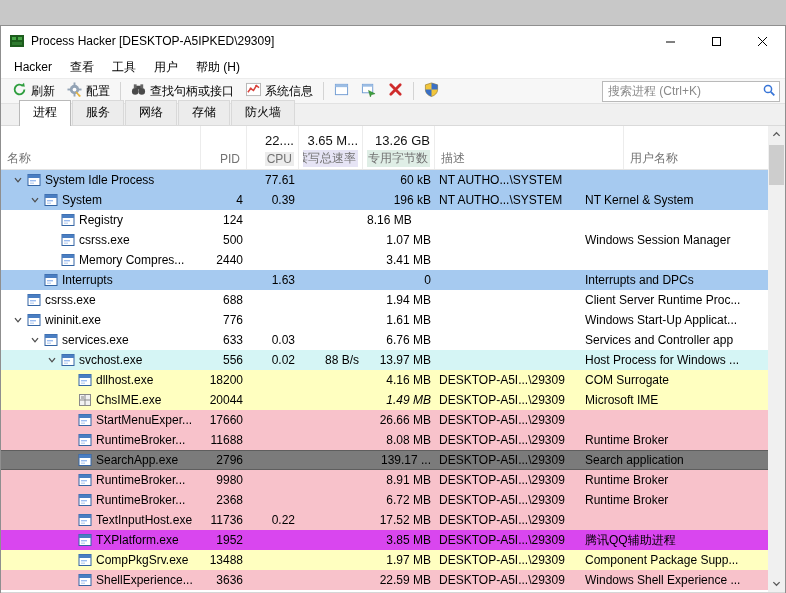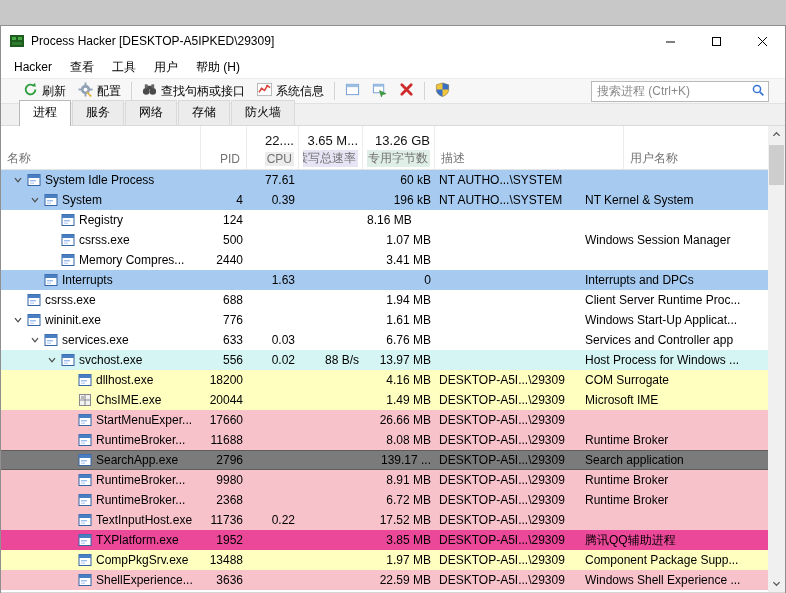--- a/index.html
+++ b/index.html
@@ -16,21 +16,21 @@
   .cap-btn { width:46px; height:30px; display:flex; align-items:center; justify-content:center; }
 
   
   .menubar { position:absolute; top:30px; left:0; right:0; height:22px; background:#fff;
              display:flex; align-items:stretch; padding-left:4px; }
   .menu-item { padding:3px 9px; display:flex; align-items:center; }
 
   
   .toolbar { position:absolute; top:52px; left:0; right:0; height:26px; background:#f7f7f7;
              border-top:1px solid #ececec; border-bottom:1px solid #e2e2e2;
-             display:flex; align-items:center; padding:0 16px; }
+             display:flex; align-items:center; padding:0 5px; }
   .tool-btn { display:flex; align-items:center; gap:4px; padding:2px 6px; border-radius:2px; height:22px; }
   .tool-sep { width:1px; height:18px; background:#d4d4d4; margin:0 4px; }
   .search-box { margin-left:auto; width:178px; height:21px; background:#fff;
                 border:1px solid #b9b9b9; display:flex; align-items:center; padding:0 3px 0 5px; }
   .search-box input { border:none; outline:none; flex:1; font-size:12px; color:#333;
                       font-family:"Liberation Sans",sans-serif; background:transparent; min-width:0; }
   .search-box input::placeholder { color:#8a8a8a; }
 
   
   .tabbar { position:absolute; top:78px; left:0; right:0; height:22px; background:#f0f0f0;
@@ -526,21 +526,21 @@
                   <line x1="7" y1="1.5" x2="7" y2="12.5" stroke="#8a8a8a"></line>
                   <line x1="1.5" y1="7" x2="12.5" y2="7" stroke="#8a8a8a"></line>
                   <rect x="3" y="3" width="3" height="3" fill="#b9b9b9"></rect>
                 </svg>
               </span>
               <span class="ptext">ChsIME.exe</span>
             </div>
             <div class="pcell" style="width: 46px; text-align: right;">20044</div>
             <div class="pcell" style="width: 52px; text-align: right;"></div>
             <div class="pcell" style="width: 64px; text-align: right;"></div>
-            <div class="pcell" style="width: 72px; text-align: right;">1.49 MB</div>
+            <div class="pcell" style="width: 72px; text-align: right; font-style: italic;">1.49 MB</div>
             <div class="pcell" style="width: 146px; text-align: left;">DESKTOP-A5I...\29309</div>
             <div class="pcell" style="width: 189px; text-align: left;">Microsoft IME</div>
           </div>
           <div class="prow" style="background: rgb(248, 194, 203);">
             <div class="pcell namecell" style="width: 200px; text-align: left;">
               <span class="indent" style="width: 59px;"></span>
               <span class="arrow"></span>
               <span class="picon">
                 <svg width="14" height="14" viewBox="0 0 14 14">
                   <rect x="1" y="1.5" width="12" height="11" fill="#fff" stroke="#3465a4"></rect>
@@ -656,21 +656,21 @@
               </span>
               <span class="ptext">TextInputHost.exe</span>
             </div>
             <div class="pcell" style="width: 46px; text-align: right;">11736</div>
             <div class="pcell" style="width: 52px; text-align: right;">0.22</div>
             <div class="pcell" style="width: 64px; text-align: right;"></div>
             <div class="pcell" style="width: 72px; text-align: right;">17.52 MB</div>
             <div class="pcell" style="width: 146px; text-align: left;">DESKTOP-A5I...\29309</div>
             <div class="pcell" style="width: 189px; text-align: left;"></div>
           </div>
-          <div class="prow" style="background: #ec4899;">
+          <div class="prow" style="background: #d946ef;">
             <div class="pcell namecell" style="width: 200px; text-align: left;">
               <span class="indent" style="width: 59px;"></span>
               <span class="arrow"></span>
               <span class="picon">
                 <svg width="14" height="14" viewBox="0 0 14 14">
                   <rect x="1" y="1.5" width="12" height="11" fill="#fff" stroke="#3465a4"></rect>
                   <rect x="1" y="1.5" width="12" height="3.5" fill="#4a7ec2"></rect>
                   <rect x="3" y="7" width="6" height="1.4" fill="#9bbcf0"></rect>
                   <rect x="3" y="9.5" width="4" height="1.4" fill="#c3d6f2"></rect>
                 </svg>

